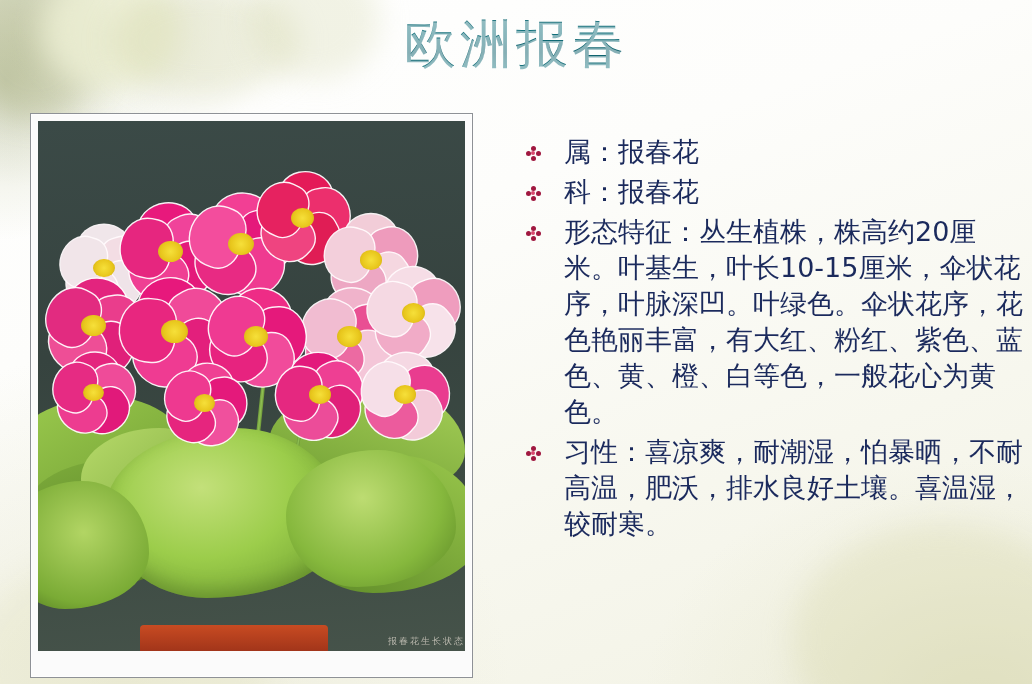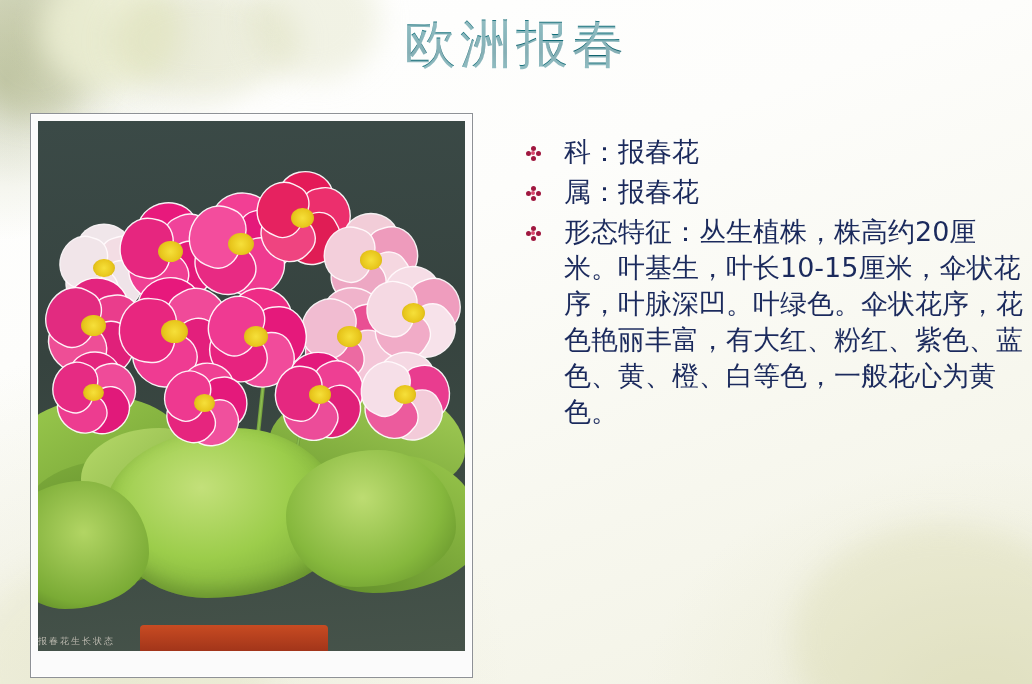--- a/index.html
+++ b/index.html
@@ -73,21 +73,21 @@
     border-radius:54% 46% 58% 42% / 48% 56% 44% 52%;
   }
   .stem { position:absolute; background:linear-gradient(90deg,#6e9a3a,#8fc052,#6b9436); border-radius:3px; }
   #pot {
     position:absolute; left:24%; bottom:0; width:44%; height:5%;
     background:linear-gradient(180deg,#c84b22,#a2351a);
     border-radius:4px 4px 0 0;
   }
   #photo-caption {
     position:absolute; left:0; bottom:3px; width:100%;
-    text-align:left; font-size:9px; color:#b9b7ad;
+    text-align:right; font-size:9px; color:#b9b7ad;
     letter-spacing:2px; filter:blur(0.6px);
   }
 
   
   #content {
     position:absolute; left:516px; top:134px; width:510px;
     z-index:5;
   }
   .bullet {
     position:relative;
@@ -266,37 +266,47 @@
 
   <div id="content">
     <div class="bullet">
       <span class="mk">
           <span></span>
           <span></span>
           <span></span>
           <span></span>
           <span></span>
         </span>
-      <span>科：报春花</span>
+      <span>属：报春花</span>
     </div>
     <div class="bullet">
       <span class="mk">
           <span></span>
           <span></span>
           <span></span>
           <span></span>
           <span></span>
         </span>
-      <span>属：报春花</span>
+      <span>科：报春花</span>
     </div>
     <div class="bullet">
       <span class="mk">
           <span></span>
           <span></span>
           <span></span>
           <span></span>
           <span></span>
         </span>
       <span>形态特征：丛生植株，株高约20厘米。叶基生，叶长10-15厘米，伞状花序，叶脉深凹。叶绿色。伞状花序，花色艳丽丰富，有大红、粉红、紫色、蓝色、黄、橙、白等色，一般花心为黄色。</span>
     </div>
+    <div class="bullet">
+      <span class="mk">
+          <span></span>
+          <span></span>
+          <span></span>
+          <span></span>
+          <span></span>
+        </span>
+      <span>习性：喜凉爽，耐潮湿，怕暴晒，不耐高温，肥沃，排水良好土壤。喜温湿，较耐寒。</span>
+    </div>
   </div>
 
 </div>
 
 </body></html>

